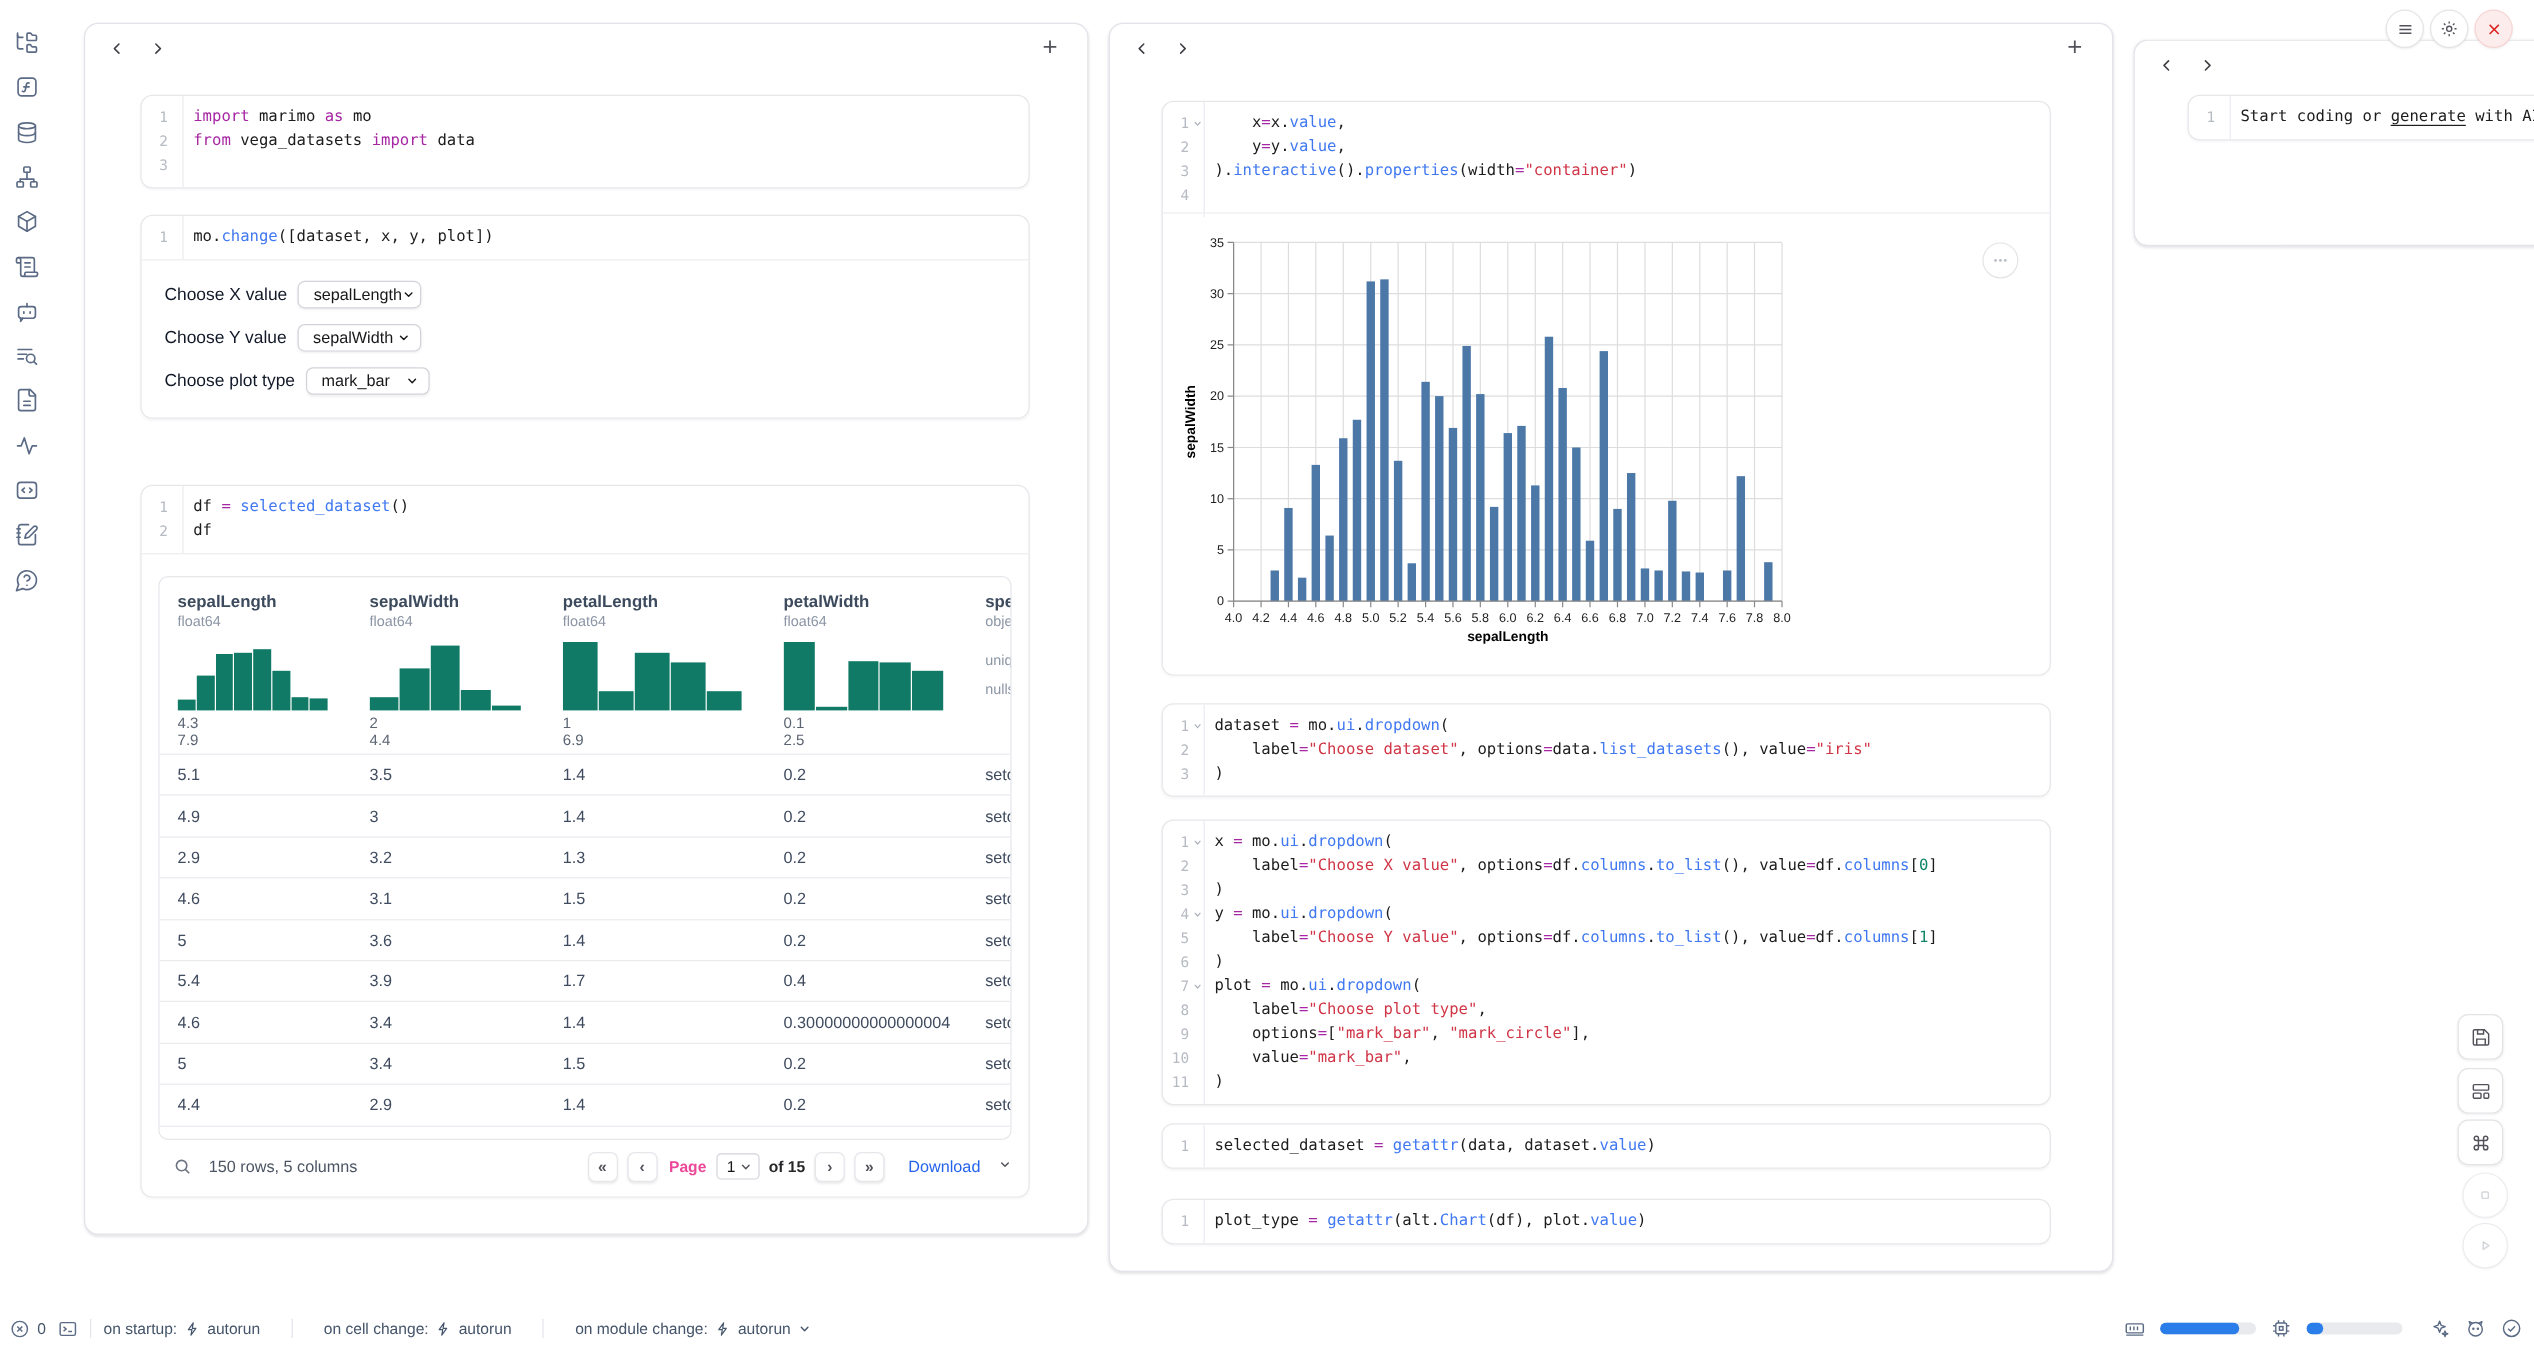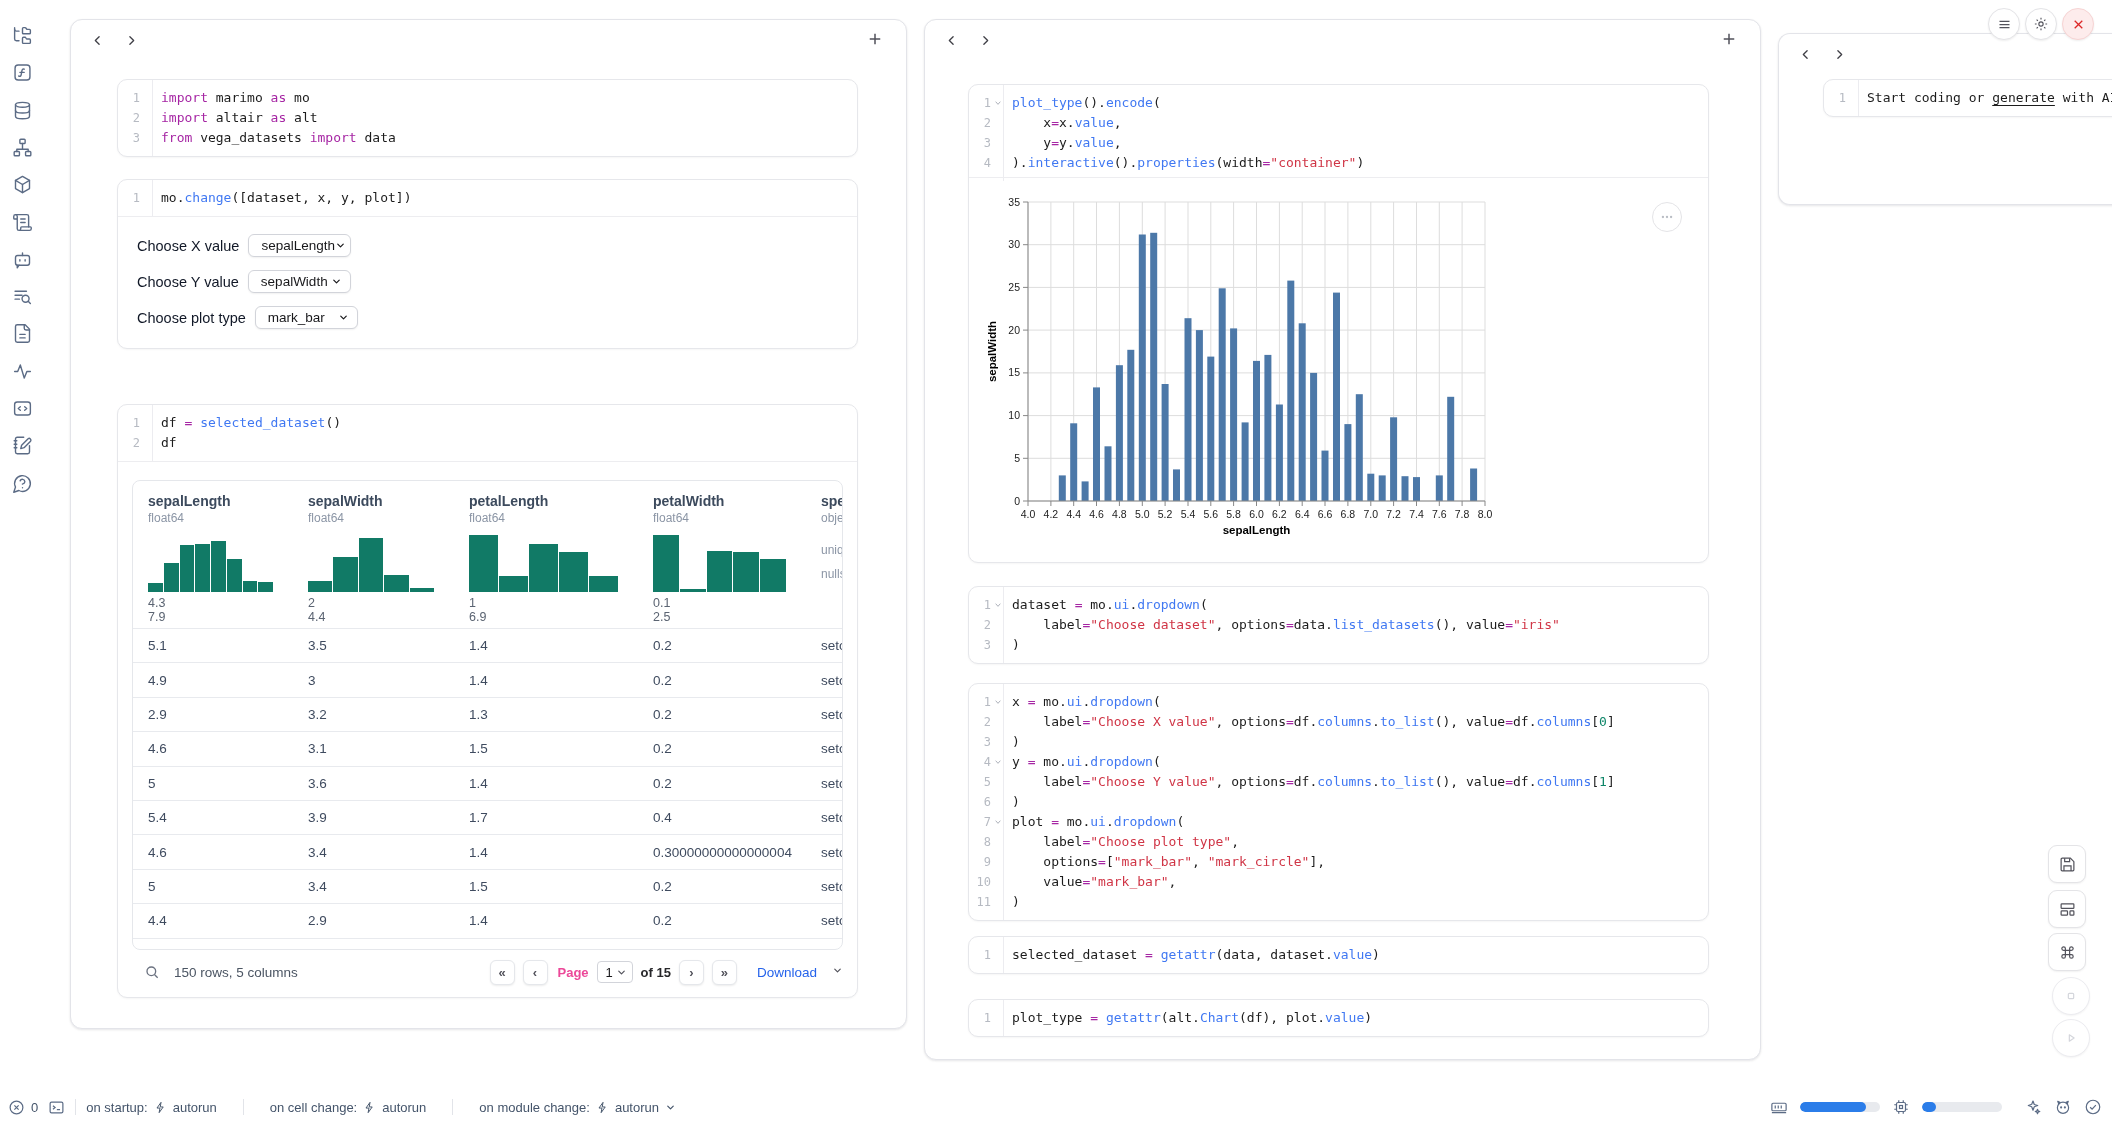--- a/index.html
+++ b/index.html
@@ -223,21 +223,20 @@
 
     <div class="cell" id="c1a">
       <div class="codebox">
           <div class="gutter">
             <div class="gl">1</div>
             <div class="gl">2</div>
             <div class="gl">3</div>
           </div>
           <div class="codecol">
             <div class="cl"><span class="tok-kw">import</span> marimo <span class="tok-kw">as</span> mo</div>
-            <div class="cl"><span class="tok-kw">import</span> altair <span class="tok-kw">as</span> alt</div>
             <div class="cl"><span class="tok-kw">from</span> vega_datasets <span class="tok-kw">import</span> data</div>
           </div>
         </div>
     </div>
 
     <div class="cell" id="c1b">
       <div class="codebox">
           <div class="gutter">
             <div class="gl">1</div>
           </div>
@@ -497,21 +496,20 @@
             <div class="gl">1<span class="fold">
                 <svg width="8" height="8" viewBox="0 0 24 24" fill="none" stroke="#aeb2bb" stroke-width="3">
                   <path d="M5 8l7 8 7-8"></path>
                 </svg>
               </span></div>
             <div class="gl">2</div>
             <div class="gl">3</div>
             <div class="gl">4</div>
           </div>
           <div class="codecol">
-            <div class="cl"><span class="tok-prop">plot_type</span>().<span class="tok-prop">encode</span>(</div>
             <div class="cl">    x<span class="tok-op">=</span>x.<span class="tok-prop">value</span>,</div>
             <div class="cl">    y<span class="tok-op">=</span>y.<span class="tok-prop">value</span>,</div>
             <div class="cl">).<span class="tok-prop">interactive</span>().<span class="tok-prop">properties</span>(width<span class="tok-op">=</span><span class="tok-str">"container"</span>)</div>
           </div>
         </div>
       <div class="chart-output">
         <div class="chart-wrap" id="chart">
             <svg width="700" height="360" font-family="Liberation Sans,sans-serif">
               <line x1="43.0" y1="13" x2="43.0" y2="312" stroke="#ddd" stroke-width="1"></line>
               <line x1="65.9" y1="13" x2="65.9" y2="312" stroke="#ddd" stroke-width="1"></line>

